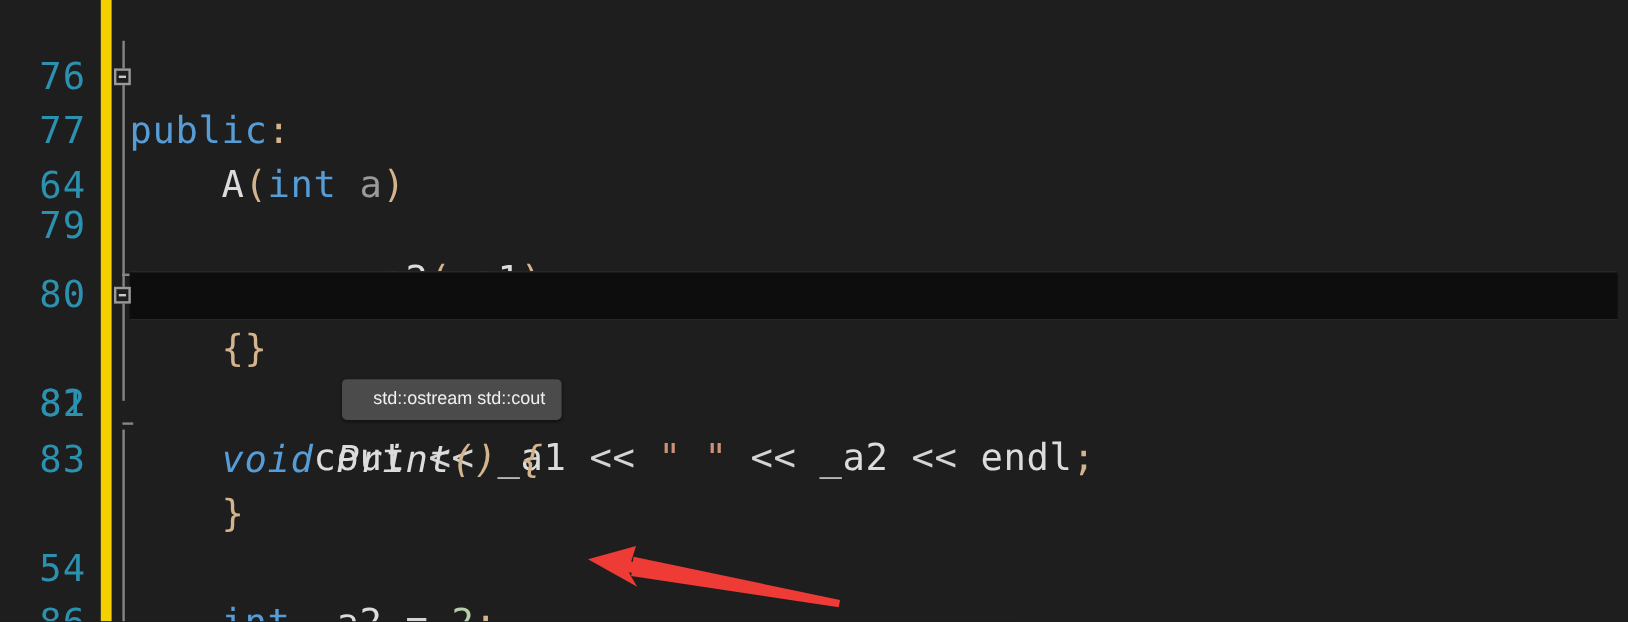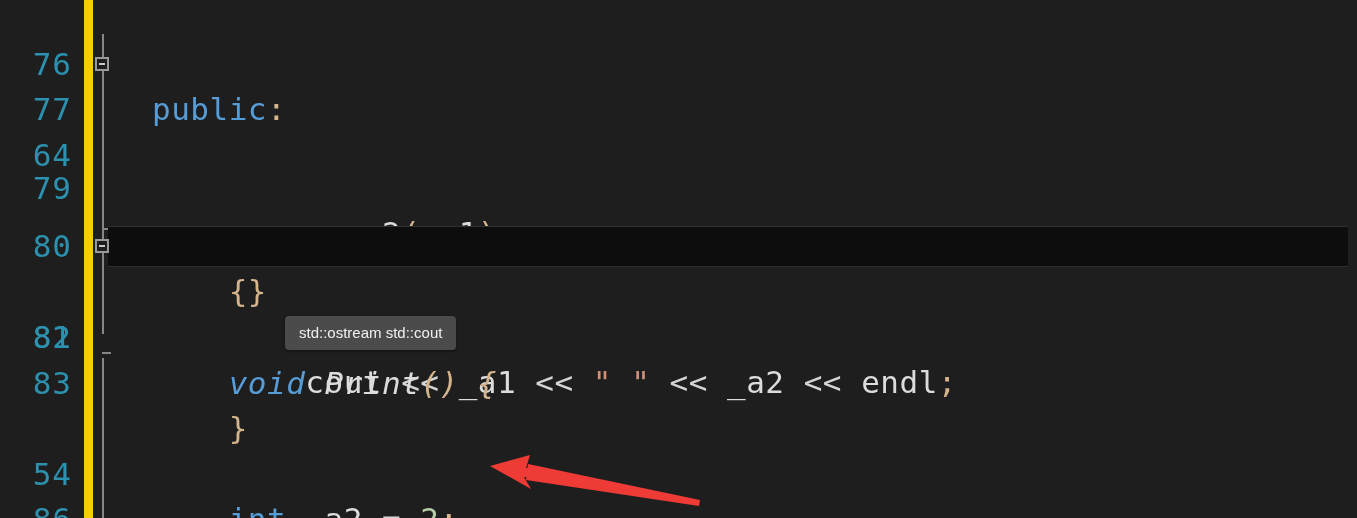--- a/index.html
+++ b/index.html
@@ -74,21 +74,20 @@
     color: #2b91af;
     font-size: 31px;
     letter-spacing: 1px;
   }
   .code {
     position: absolute;
     left: 108px;
     font-size: 31px;
     color: #dcdcdc;
     letter-spacing: 0.5px;
-    margin-left: 44px;
   }
 
   .hl-row .line-band {
     position: absolute;
     left: 108px;
     top: 2px;
     width: 1240px;
     height: 41px;
     background: #0d0d0d;
     border-top: 1px solid #2f2f2f;
@@ -106,21 +105,21 @@
   .op     { color: #d4d4d4; }
   .str    { color: #ce9178; }
   .num    { color: #b5cea8; }
   .plain  { color: #dcdcdc; }
 
   
   .tooltip {
     position: absolute;
     left: 285px;
     top: 316px;
-    padding: 8px 14px 9px 14px;
+    padding: 8px 14px 9px 26px;
     background: #4b4b4b;
     border-radius: 4px;
     color: #f0f0f0;
     font-family: "Liberation Sans", sans-serif;
     font-size: 15px;
     line-height: 17px;
     white-space: nowrap;
     z-index: 20;
     box-shadow: 0 1px 3px rgba(0,0,0,0.45);
   }
@@ -151,20 +150,21 @@
 
   <div class="collapse-box" style="left:95px; top:57px;"></div>
   <div class="collapse-box" style="left:95px; top:239px;"></div>
 
   <div class="row" style="top:-4px">
     <span class="lineno">76</span>
     <span class="code"><span class="kw">public</span><span class="punct">:</span></span>
   </div>
   <div class="row" style="top:41px">
     <span class="lineno">77</span>
+    <span class="code"><span class="plain">    </span><span class="ident">A</span><span class="punct">(</span><span class="kw">int</span><span class="plain"> </span><span class="param">a</span><span class="punct">)</span></span>
   </div>
   <div class="row" style="top:87px">
     <span class="lineno">64</span>
   </div>
   <div class="row" style="top:120px">
     <span class="lineno">79</span>
     <span class="code"><span class="plain">        </span><span class="punct">,</span><span class="plain"> </span><span class="ident">_a2</span><span class="punct">(</span><span class="ident">_a1</span><span class="punct">)</span></span>
   </div>
   <div class="row" style="top:178px">
     <span class="lineno">80</span>

